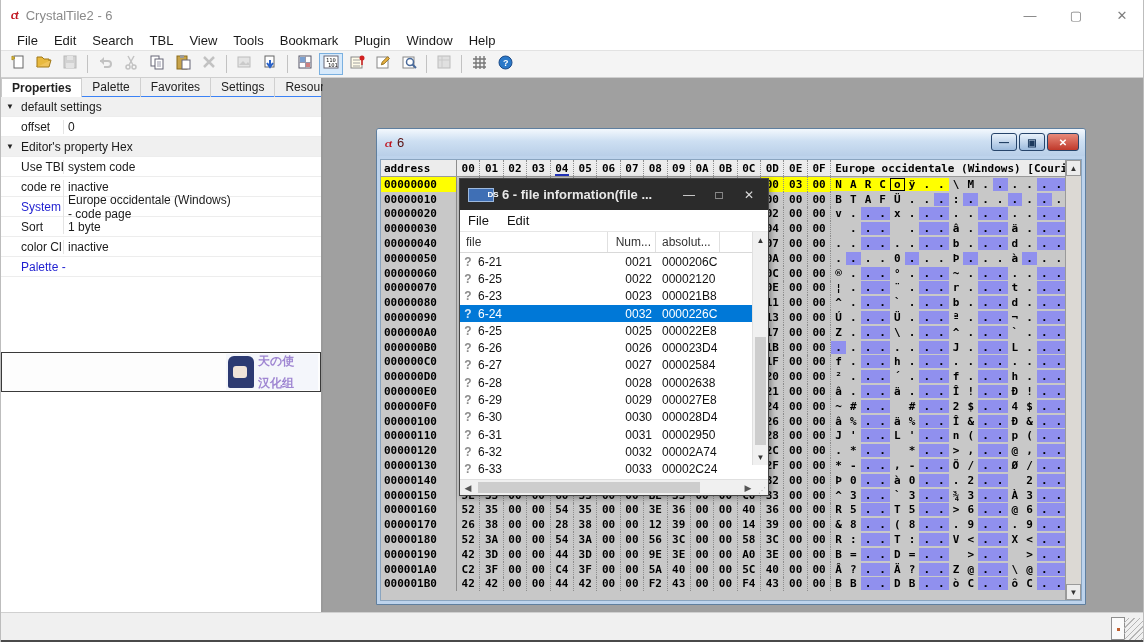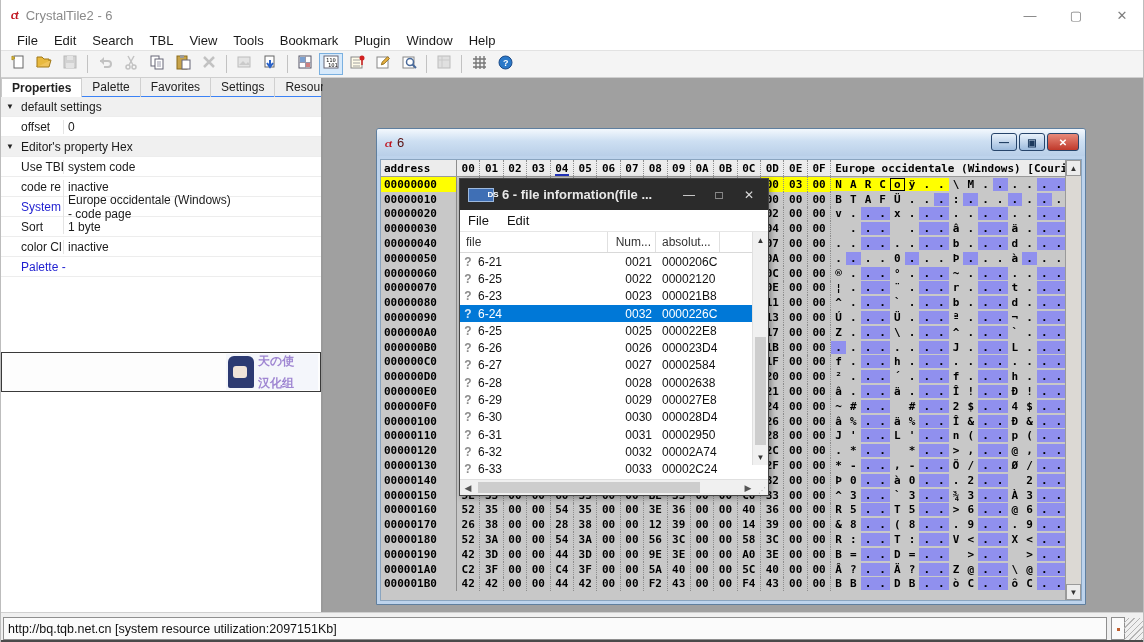--- a/index.html
+++ b/index.html
@@ -1505,19 +1505,18 @@
   </div>
   <div class="dlg-hscroll">
     <div class="dh-arrow">◀</div>
     <div class="dh-thumb"></div>
     <div class="dh-arrow dh-right">▶</div>
     <div class="dlg-grip">⋰</div>
   </div>
 </div>
 
 <div class="statusbar">
-  <div class="status-field">http://bq.tqb.net.cn [system resource utilization:2097151Kb]</div>
   <div class="status-mini">
       <div class="status-dot"></div>
     </div>
   <div class="status-grip"></div>
 </div>
 <div class="bottom-edge"></div>
 
 </body></html>

